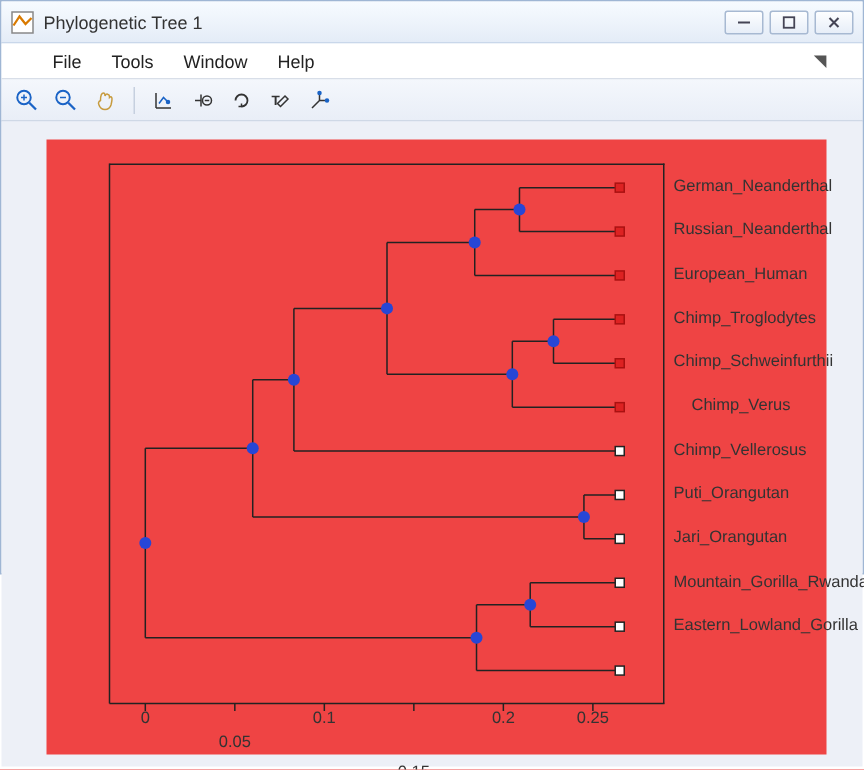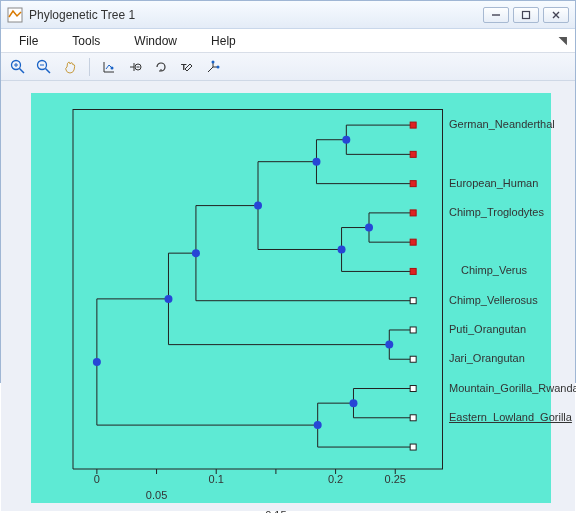--- a/index.html
+++ b/index.html
@@ -3,28 +3,28 @@
 <meta charset="utf-8">
 <style>
   * { box-sizing: border-box; margin: 0; padding: 0; }
   body { font-family: "Segoe UI", Tahoma, sans-serif; font-size: 12px; background: #fff; width: 576px; height: 513px; overflow: hidden; }
   .window { width: 576px; height: 383px; background: linear-gradient(#f1f5fb,#e6edf7); border: 1px solid #9fb6d4; }
   .titlebar { height: 28px; display: flex; align-items: center; padding: 0 6px; background: linear-gradient(#f7fbff,#e4ecf7); border-bottom: 1px solid #c9d7ea; }
   .titlebar-icon { width: 16px; height: 16px; margin-right: 6px; display: flex; align-items: center; justify-content: center; }
   .title-text { flex: 1; color: #333; font-size: 12px; }
   .winbtns { display: flex; gap: 4px; }
   .winbtn { width: 26px; height: 16px; border: 1px solid #a7b9d2; border-radius: 2px; background: linear-gradient(#fdfeff,#e7eef8); display: flex; align-items: center; justify-content: center; color: #556; font-size: 10px; cursor: pointer; }
-  .menubar { height: 24px; display: flex; align-items: center; padding: 0 8px; gap: 14px; background: #fff; border-bottom: 1px solid #d8dee8; }
+  .menubar { height: 24px; display: flex; align-items: center; padding: 0 24px; gap: 0; background: #fff; border-bottom: 1px solid #d8dee8; }
   .menuitem { padding: 2px 10px; cursor: pointer; color: #222; }
   .menubar-spacer { flex: 1; }
   .toolbar { height: 28px; display: flex; align-items: center; padding: 0 6px; gap: 4px; background: linear-gradient(#f4f7fc,#e9eef7); border-bottom: 1px solid #cfd8e6; }
   .tbtn { width: 22px; height: 22px; border: 1px solid transparent; border-radius: 2px; display: flex; align-items: center; justify-content: center; cursor: pointer; color: #2a4; }
   .tool-sep { width: 1px; height: 18px; background: #c6d0df; margin: 0 4px; }
   .canvas { position: relative; width: 574px; height: 430px; background: #edf0f7; }
-  .plot { position: absolute; left: 30px; top: 12px; width: 520px; height: 410px; background: #5eead4; }
+  .plot { position: absolute; left: 30px; top: 12px; width: 520px; height: 410px; background: #ef4444; }
   .axes { position: absolute; left: 42px; top: 16px; width: 370px; height: 360px; border: 1px solid #222; border-left: none; border-bottom: none; }
   svg.tree { position: absolute; left: 0; top: 0; }
   .label { position: absolute; font-size: 11px; color: #333; left: 418px; white-space: nowrap; }
   .ticklabel { position: absolute; font-size: 11px; color: #333; top: 380px; text-align: center; transform: translateX(-50%); }
 </style>
 </head>
 <body>
 
 <div class="window">
   <div class="titlebar">
@@ -183,28 +183,30 @@
           <line x1="65.87096774193549" y1="376" x2="65.87096774193549" y2="381" stroke="#222" stroke-width="1"></line>
           <line x1="125.5483870967742" y1="376" x2="125.5483870967742" y2="381" stroke="#222" stroke-width="1"></line>
           <line x1="185.22580645161293" y1="376" x2="185.22580645161293" y2="381" stroke="#222" stroke-width="1"></line>
           <line x1="244.9032258064516" y1="376" x2="244.9032258064516" y2="381" stroke="#222" stroke-width="1"></line>
           <line x1="304.58064516129036" y1="376" x2="304.58064516129036" y2="381" stroke="#222" stroke-width="1"></line>
           <line x1="364.2580645161291" y1="376" x2="364.2580645161291" y2="381" stroke="#222" stroke-width="1"></line>
           <line x1="42" y1="376" x2="412" y2="376" stroke="#222" stroke-width="1"></line>
           <line x1="42" y1="16" x2="42" y2="376" stroke="#222" stroke-width="1"></line>
         </svg>
     <div class="label" style="top: 25.0976px;">German_Neanderthal</div>
+        <div class="label" style="top: 54.3659px;">Russian_Neanderthal</div>
         <div class="label" style="top: 83.6341px;">European_Human</div>
         <div class="label" style="top: 112.902px;">Chimp_Troglodytes</div>
+        <div class="label" style="top: 142.171px;">Chimp_Schweinfurthii</div>
         <div class="label" style="top: 171.439px; margin-left: 12px;">Chimp_Verus</div>
         <div class="label" style="top: 200.707px;">Chimp_Vellerosus</div>
         <div class="label" style="top: 229.976px;">Puti_Orangutan</div>
         <div class="label" style="top: 259.244px;">Jari_Orangutan</div>
         <div class="label" style="top: 288.512px;">Mountain_Gorilla_Rwanda</div>
-        <div class="label" style="top: 317.78px; text-decoration: underline;">Eastern_Lowland_Gorilla</div>
+        <div class="label" style="top: 317.78px;">Eastern_Lowland_Gorilla</div>
         <div class="ticklabel" style="left: 65.871px;">0</div>
         <div class="ticklabel" style="left: 125.548px; margin-top: 16px;">0.05</div>
         <div class="ticklabel" style="left: 185.226px;">0.1</div>
         <div class="ticklabel" style="left: 244.903px; margin-top: 36px;">0.15</div>
         <div class="ticklabel" style="left: 304.581px;">0.2</div>
         <div class="ticklabel" style="left: 364.258px;">0.25</div>
       </div>
   </div>
 </div>
 

